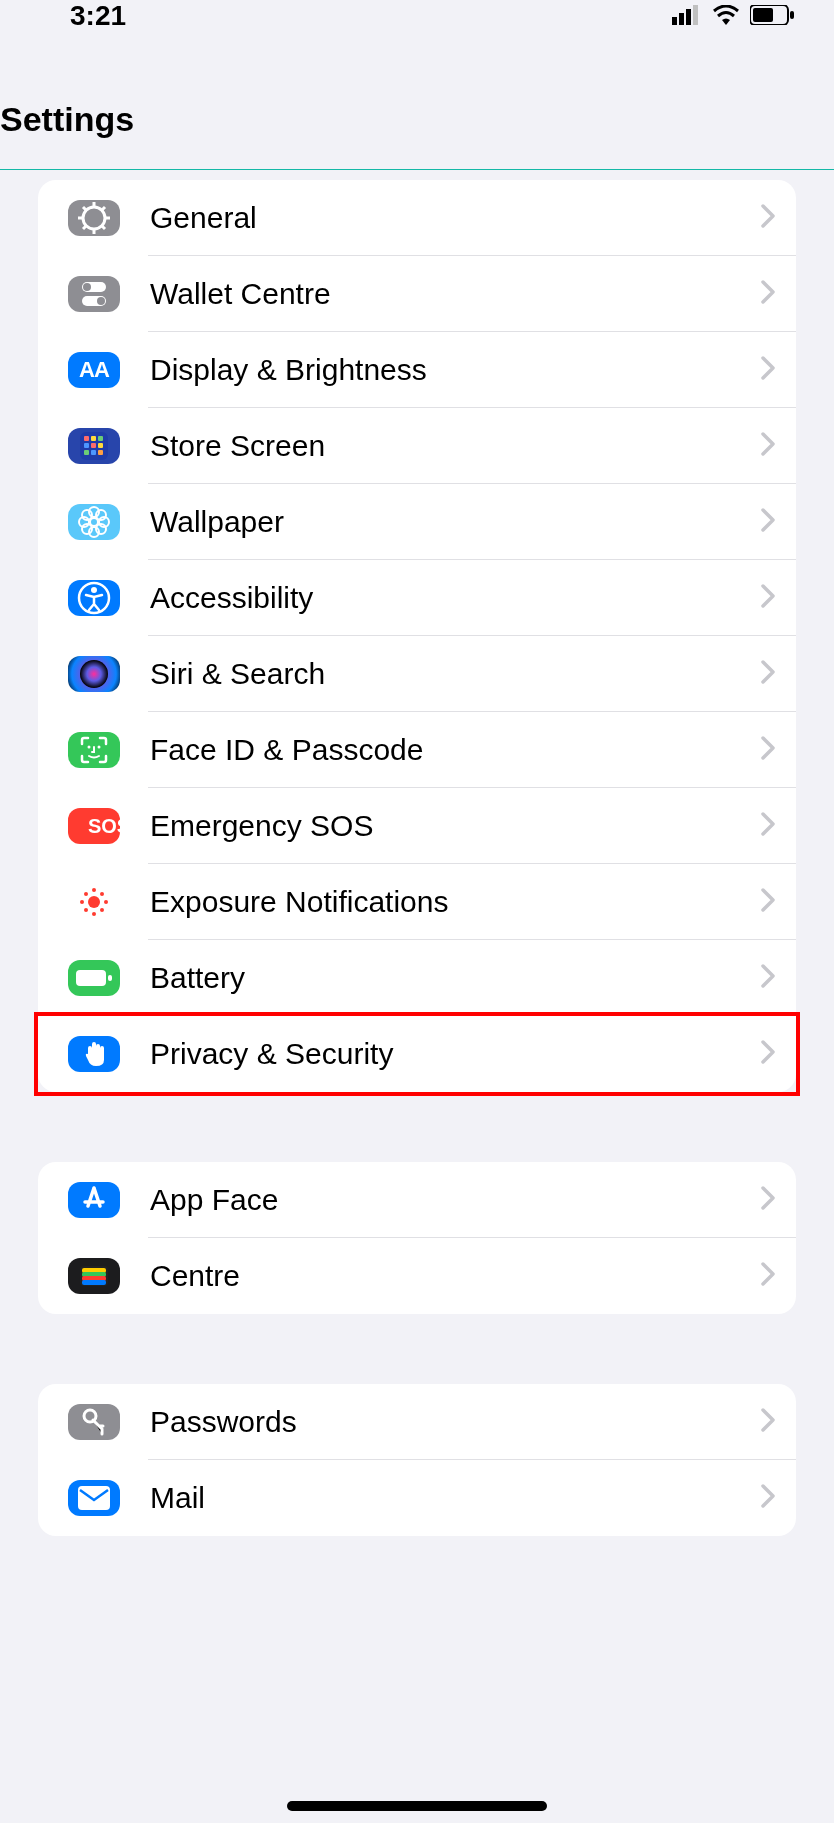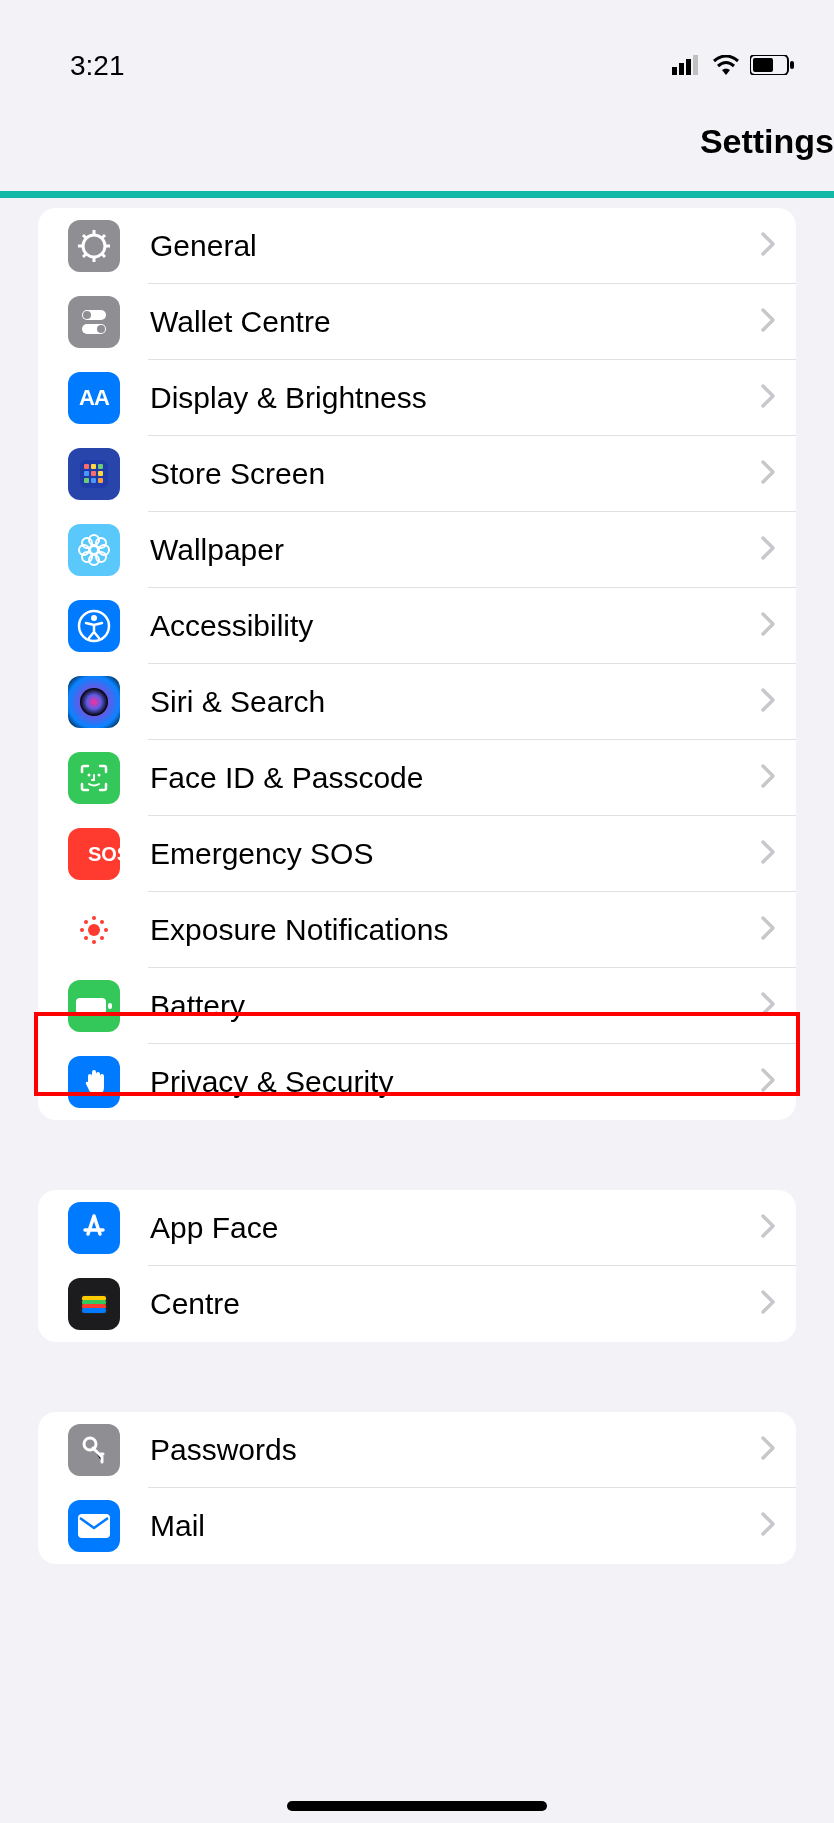--- a/index.html
+++ b/index.html
@@ -7,32 +7,31 @@
     width: 834px;
     height: 1823px;
     font-family: -apple-system, "Helvetica Neue", Arial, sans-serif;
     background: #f2f2f7;
     color: #000;
     overflow: hidden;
   }
   .status-bar {
     height: 60px;
     display: flex;
-    align-items: flex-end;
+    align-items: flex-start;
     justify-content: space-between;
     padding: 0 40px 0 70px;
     font-size: 28px;
-    font-weight: 400;
-    margin-top: 22px;
+    font-weight: 700;
   }
   .status-right { display: flex; align-items: center; gap: 10px; }
   .header {
-    text-align: right;
+    text-align: left;
     padding: 40px 0 30px 0;
-    border-bottom: 7px solid #14b8a6;
+    border-bottom: 1px solid #14b8a6;
   }
   .header-title {
     font-size: 34px;
     font-weight: 700;
   }
   .section {
     background: #fff;
     margin: 10px 38px;
     border-radius: 18px;
     overflow: hidden;
@@ -50,21 +49,21 @@
     content: "";
     position: absolute;
     bottom: 0;
     left: 110px;
     right: 0;
     height: 1px;
     background: #e0e0e4;
   }
   .icon-box {
     width: 52px;
-    height: 52px;
+    height: 36px;
     border-radius: 12px;
     display: flex;
     align-items: center;
     justify-content: center;
     flex-shrink: 0;
     margin-right: 30px;
     font-size: 26px;
     color: #fff;
     font-weight: 700;
     position: relative;

